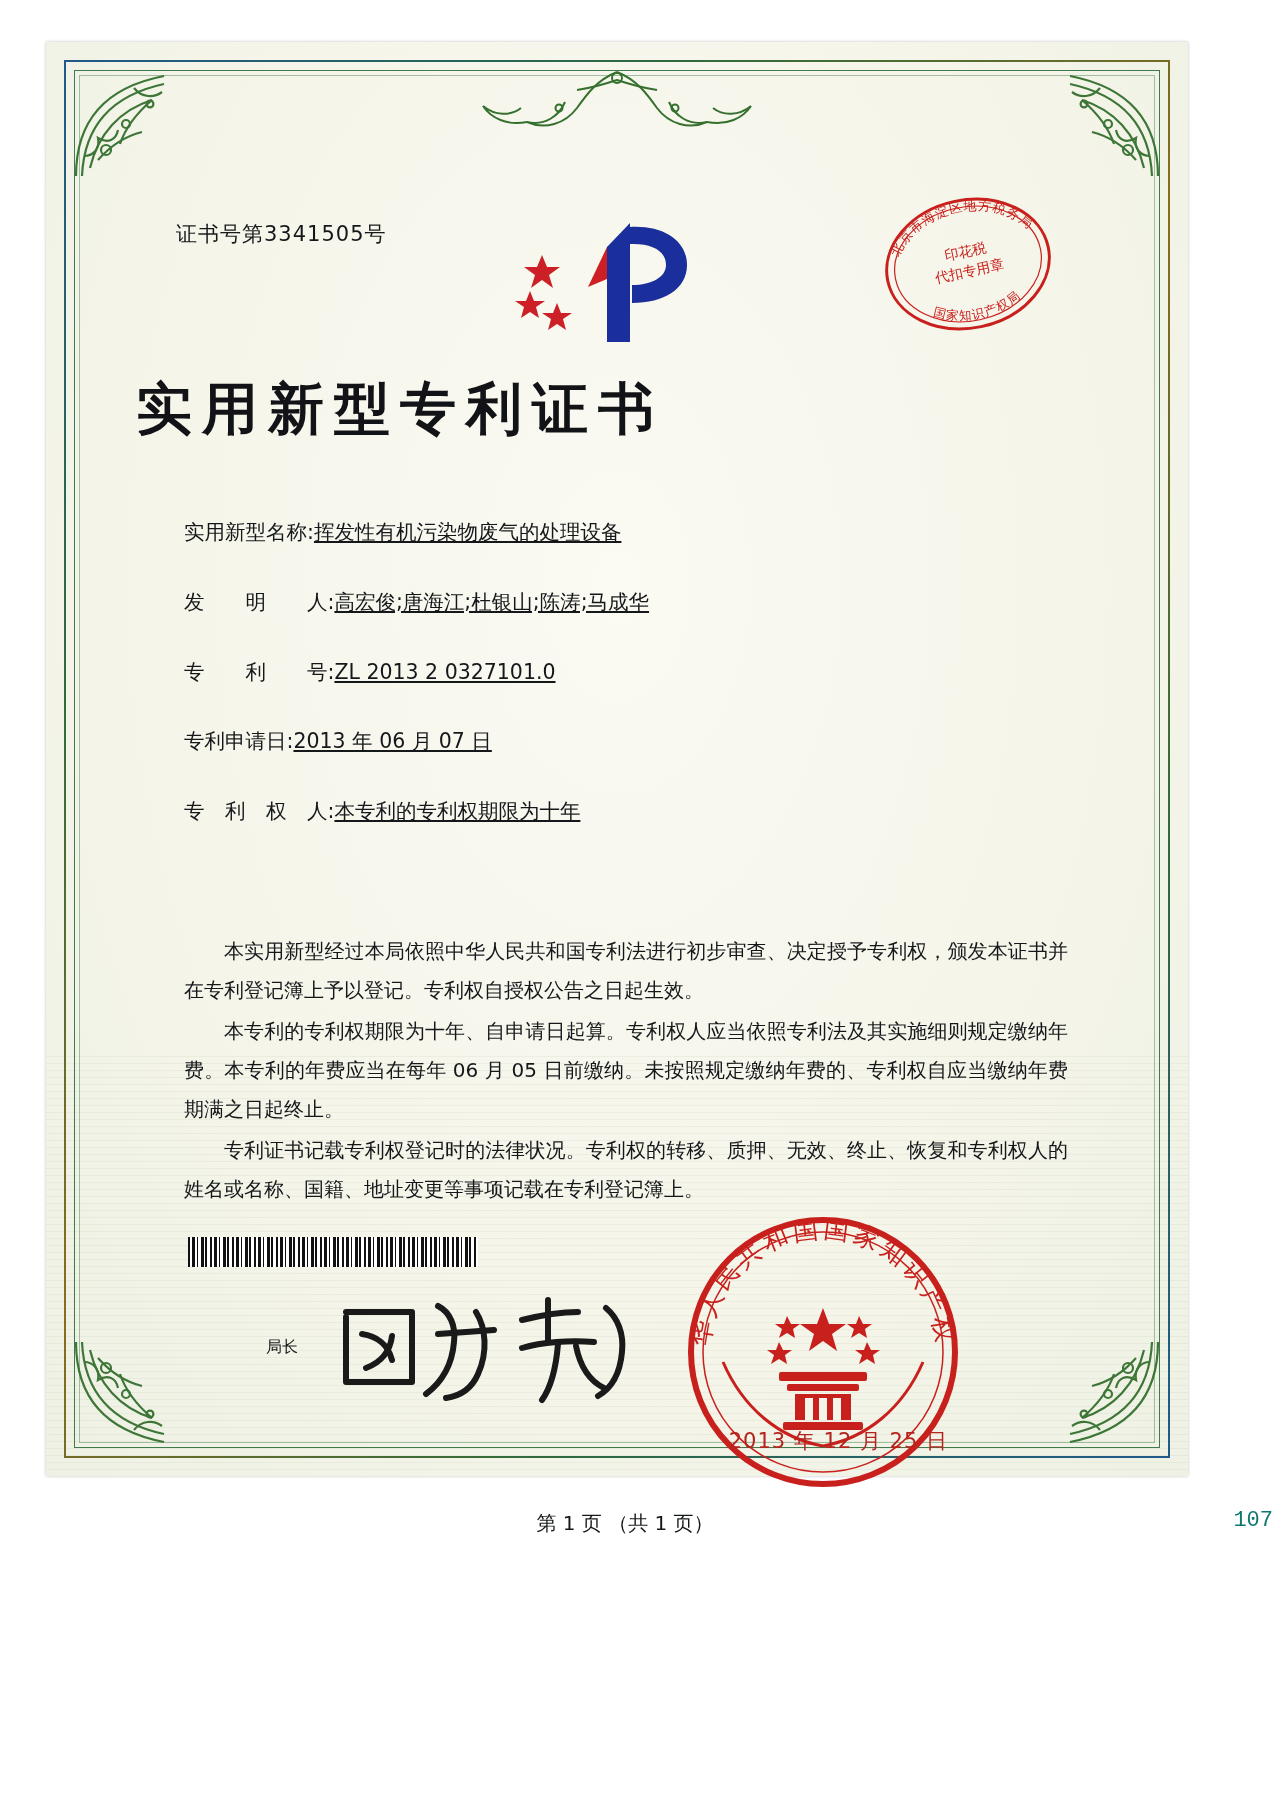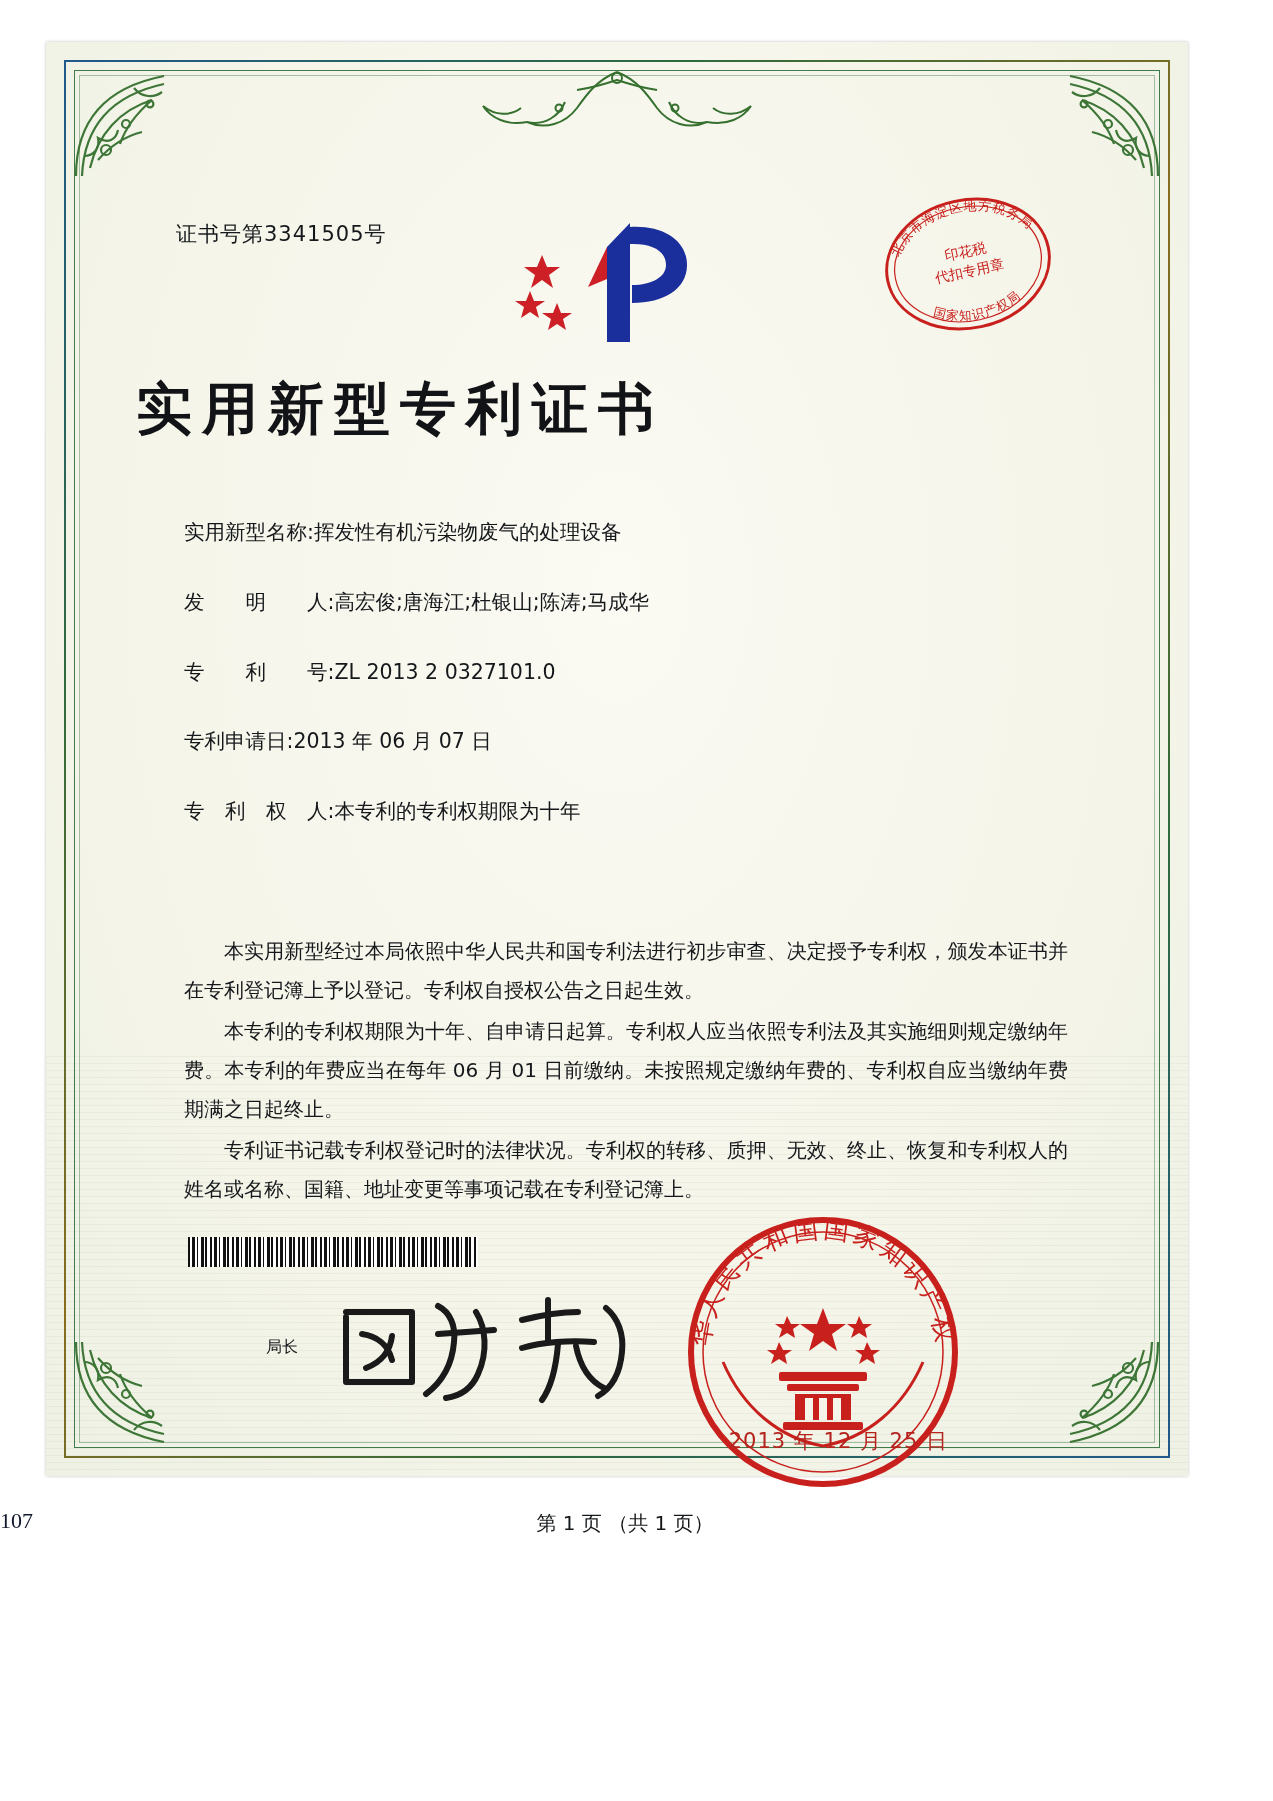--- a/index.html
+++ b/index.html
@@ -142,20 +142,21 @@
     left: 48px;
     right: 20px;
     top: 385px;
     font-size: 20.5px;
     color: #15181b;
     line-height: 1.5;
   }
   .frow {
     margin-bottom: 39px;
     white-space: nowrap;
+    text-decoration: underline;
   }
   .flabel {
     display: inline-block;
   }
   .fval { }
   .para {
     position: absolute;
     left: 48px;
     right: 30px;
     top: 800px;
@@ -221,24 +222,24 @@
     top: 1378px;
     text-align: center;
     font-size: 20px;
     color: #15181b;
   }
   .folio {
     position: absolute;
     left: 0;
     right: 0;
     top: 1508px;
-    text-align: left;
+    text-align: right;
     font-size: 22px;
-    color: #0f172a;
-    font-family: Liberation Serif, serif;
+    color: #0f766e;
+    font-family: Liberation Mono, monospace;
   }
 </style>
 </head>
 <body>
 
 <div id="page">
 
   <div class="paper">
     <div class="waves"></div>
 
@@ -359,21 +360,21 @@
         <div class="frow">
           <span class="flabel">专利申请日:</span><span class="fval">2013 年 06 月 07 日</span>
         </div>
         <div class="frow">
           <span class="flabel">专　利　权　人:</span><span class="fval">本专利的专利权期限为十年</span>
         </div>
       </div>
 
       <div class="para">
         <p>本实用新型经过本局依照中华人民共和国专利法进行初步审查、决定授予专利权，颁发本证书并在专利登记簿上予以登记。专利权自授权公告之日起生效。</p>
-        <p>本专利的专利权期限为十年、自申请日起算。专利权人应当依照专利法及其实施细则规定缴纳年费。本专利的年费应当在每年 06 月 01 日前缴纳。未按照规定缴纳年费的、专利权自应当缴纳年费期满之日起终止。</p>
+        <p>本专利的专利权期限为十年、自申请日起算。专利权人应当依照专利法及其实施细则规定缴纳年费。本专利的年费应当在每年 06 月 05 日前缴纳。未按照规定缴纳年费的、专利权自应当缴纳年费期满之日起终止。</p>
         <p>专利证书记载专利权登记时的法律状况。专利权的转移、质押、无效、终止、恢复和专利权人的姓名或名称、国籍、地址变更等事项记载在专利登记簿上。</p>
       </div>
 
       <div class="barcode"></div>
 
       <div class="director-label">局长</div>
 
       <svg class="signature" viewBox="0 0 330 130">
         <g fill="none" stroke="#1a1a1a" stroke-width="6" stroke-linecap="round" stroke-linejoin="round">
           <path d="M20 35 L20 100 L86 100 L86 30 L20 30"></path>

